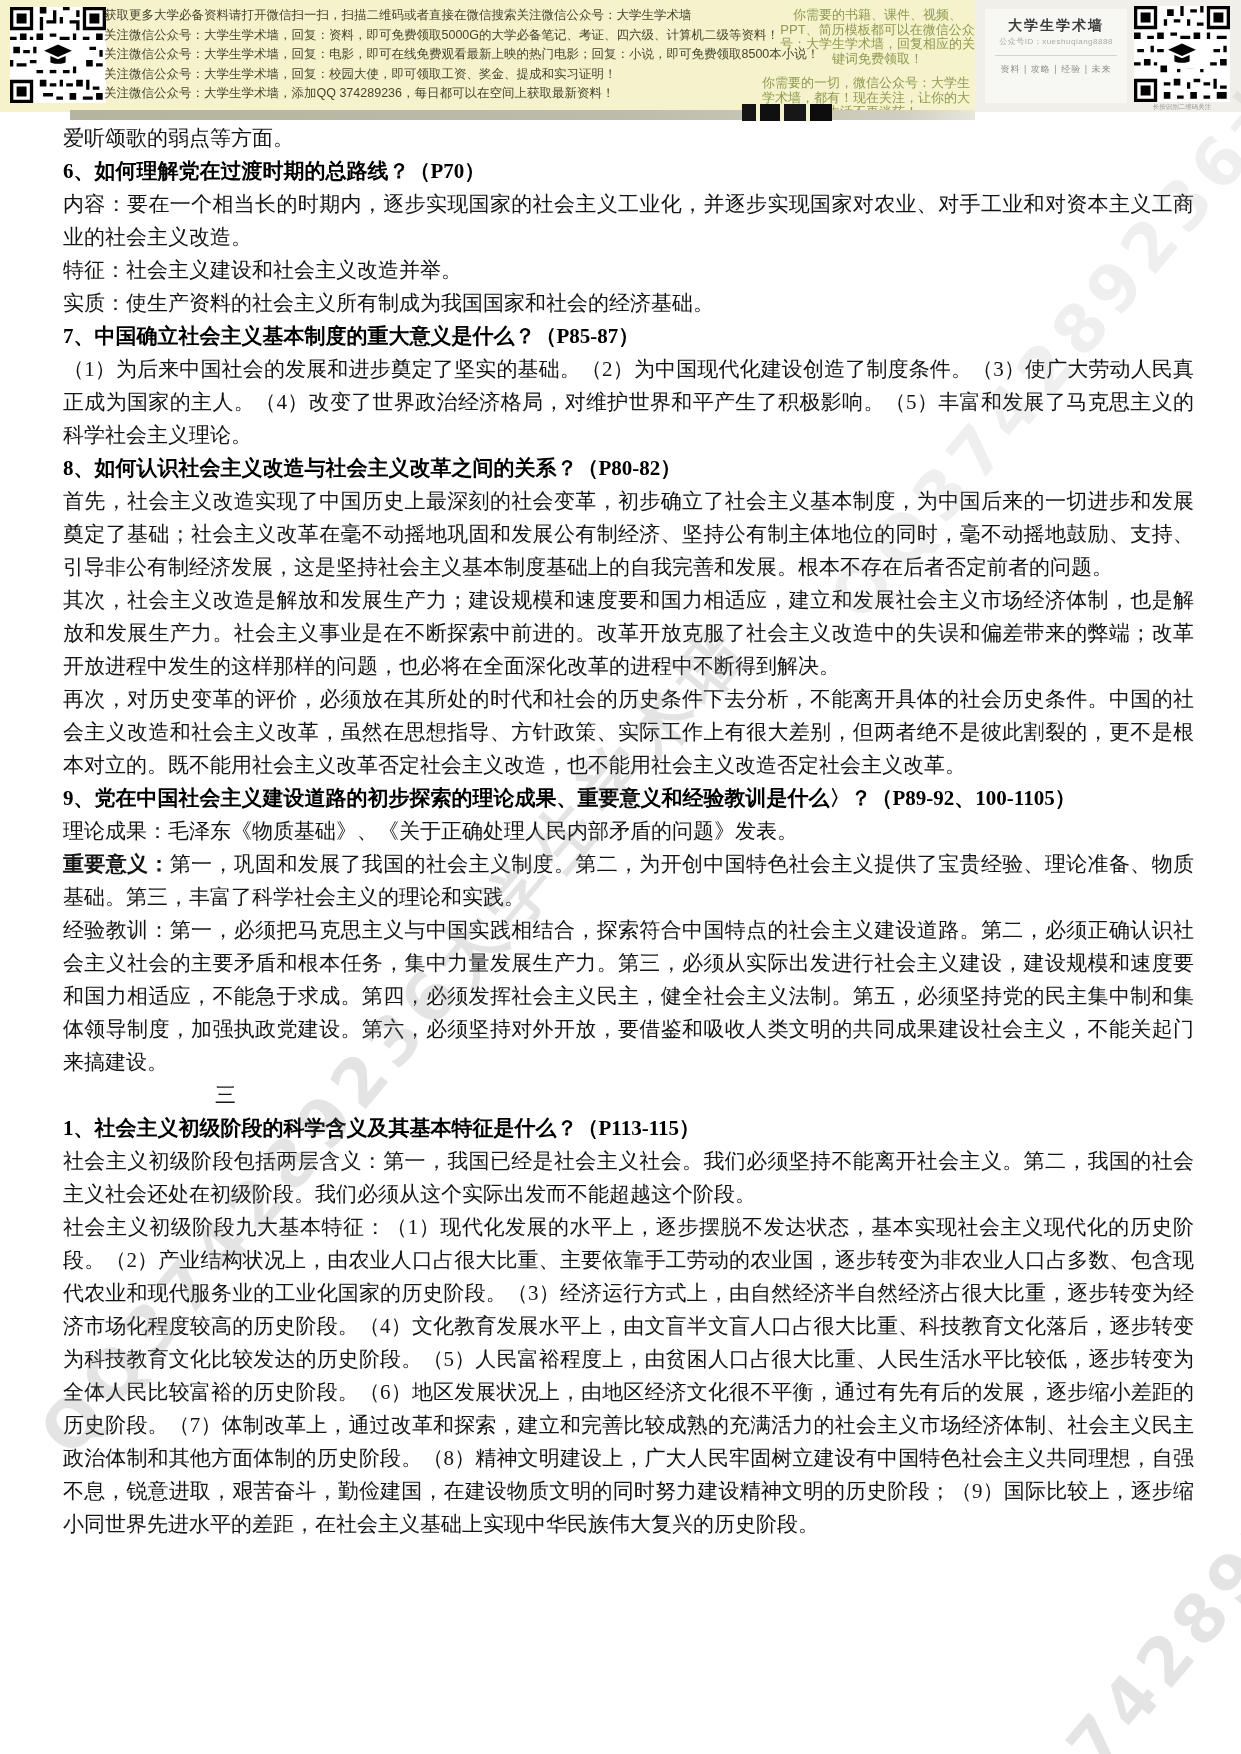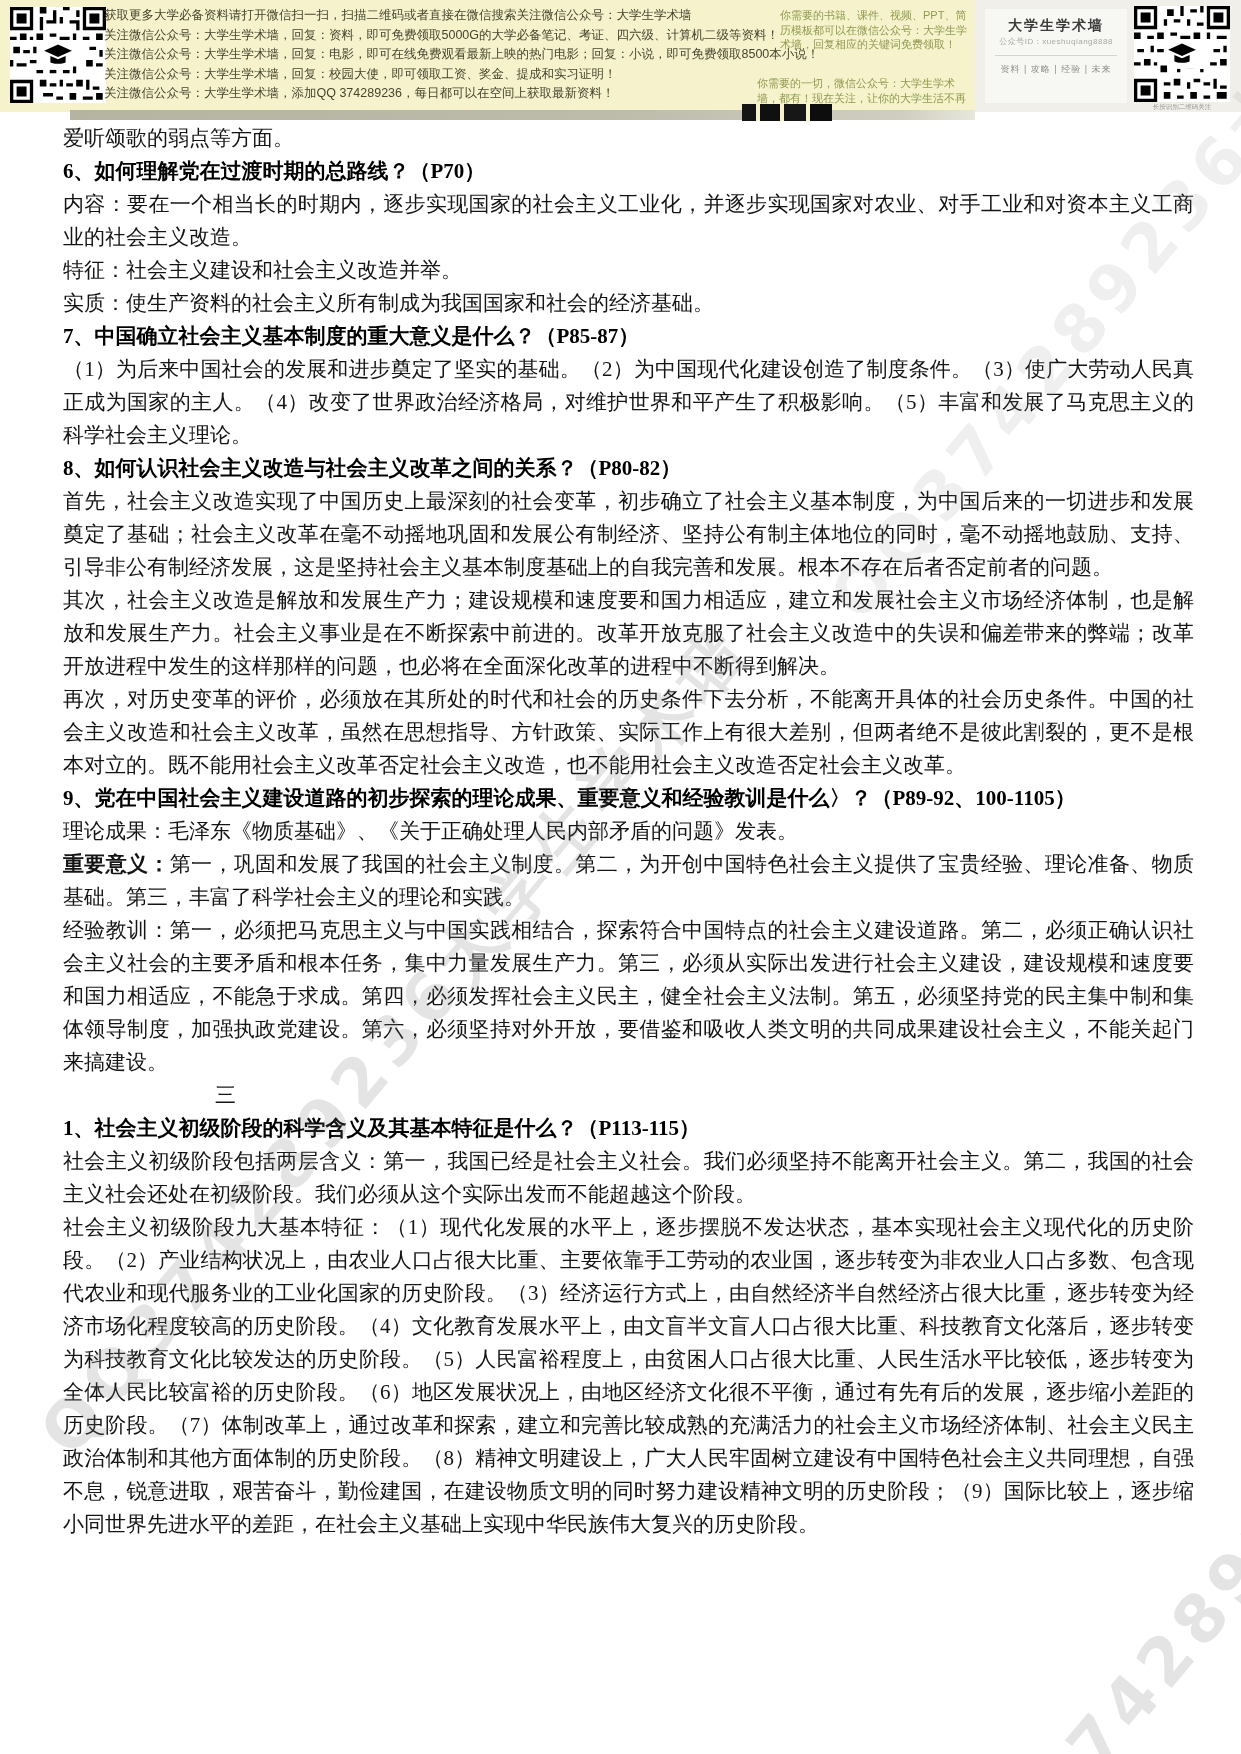--- a/index.html
+++ b/index.html
@@ -23,21 +23,21 @@
   .qr svg{width:100%;height:100%;display:block;}
   .promo{
     position:absolute;left:104px;top:6px;width:820px;
     font-family:"Liberation Sans","DejaVu Sans",sans-serif;
     font-size:12.5px;line-height:19.5px;color:#45452f;
     white-space:nowrap;
   }
   .note{
     position:absolute;
     font-family:"Liberation Sans","DejaVu Sans",sans-serif;
-    font-size:11px;line-height:14.5px;color:#8d9a50;
+    font-size:13px;line-height:14.5px;color:#8d9a50;text-align:center;
   }
   .note-1{left:780px;top:8px;width:195px;}
   .note-2{left:757px;top:76px;width:218px;}
   .card{
     position:absolute;left:985px;top:9px;width:142px;height:94px;
     background:#f7f7f3;text-align:center;
     font-family:"Liberation Sans","DejaVu Sans",sans-serif;
   }
   .card-title{font-size:14px;font-weight:bold;color:#3b3b3b;letter-spacing:2px;margin-top:8px;}
   .card-sub{font-size:8px;color:#a9a9a9;margin-top:1px;letter-spacing:.5px;}

